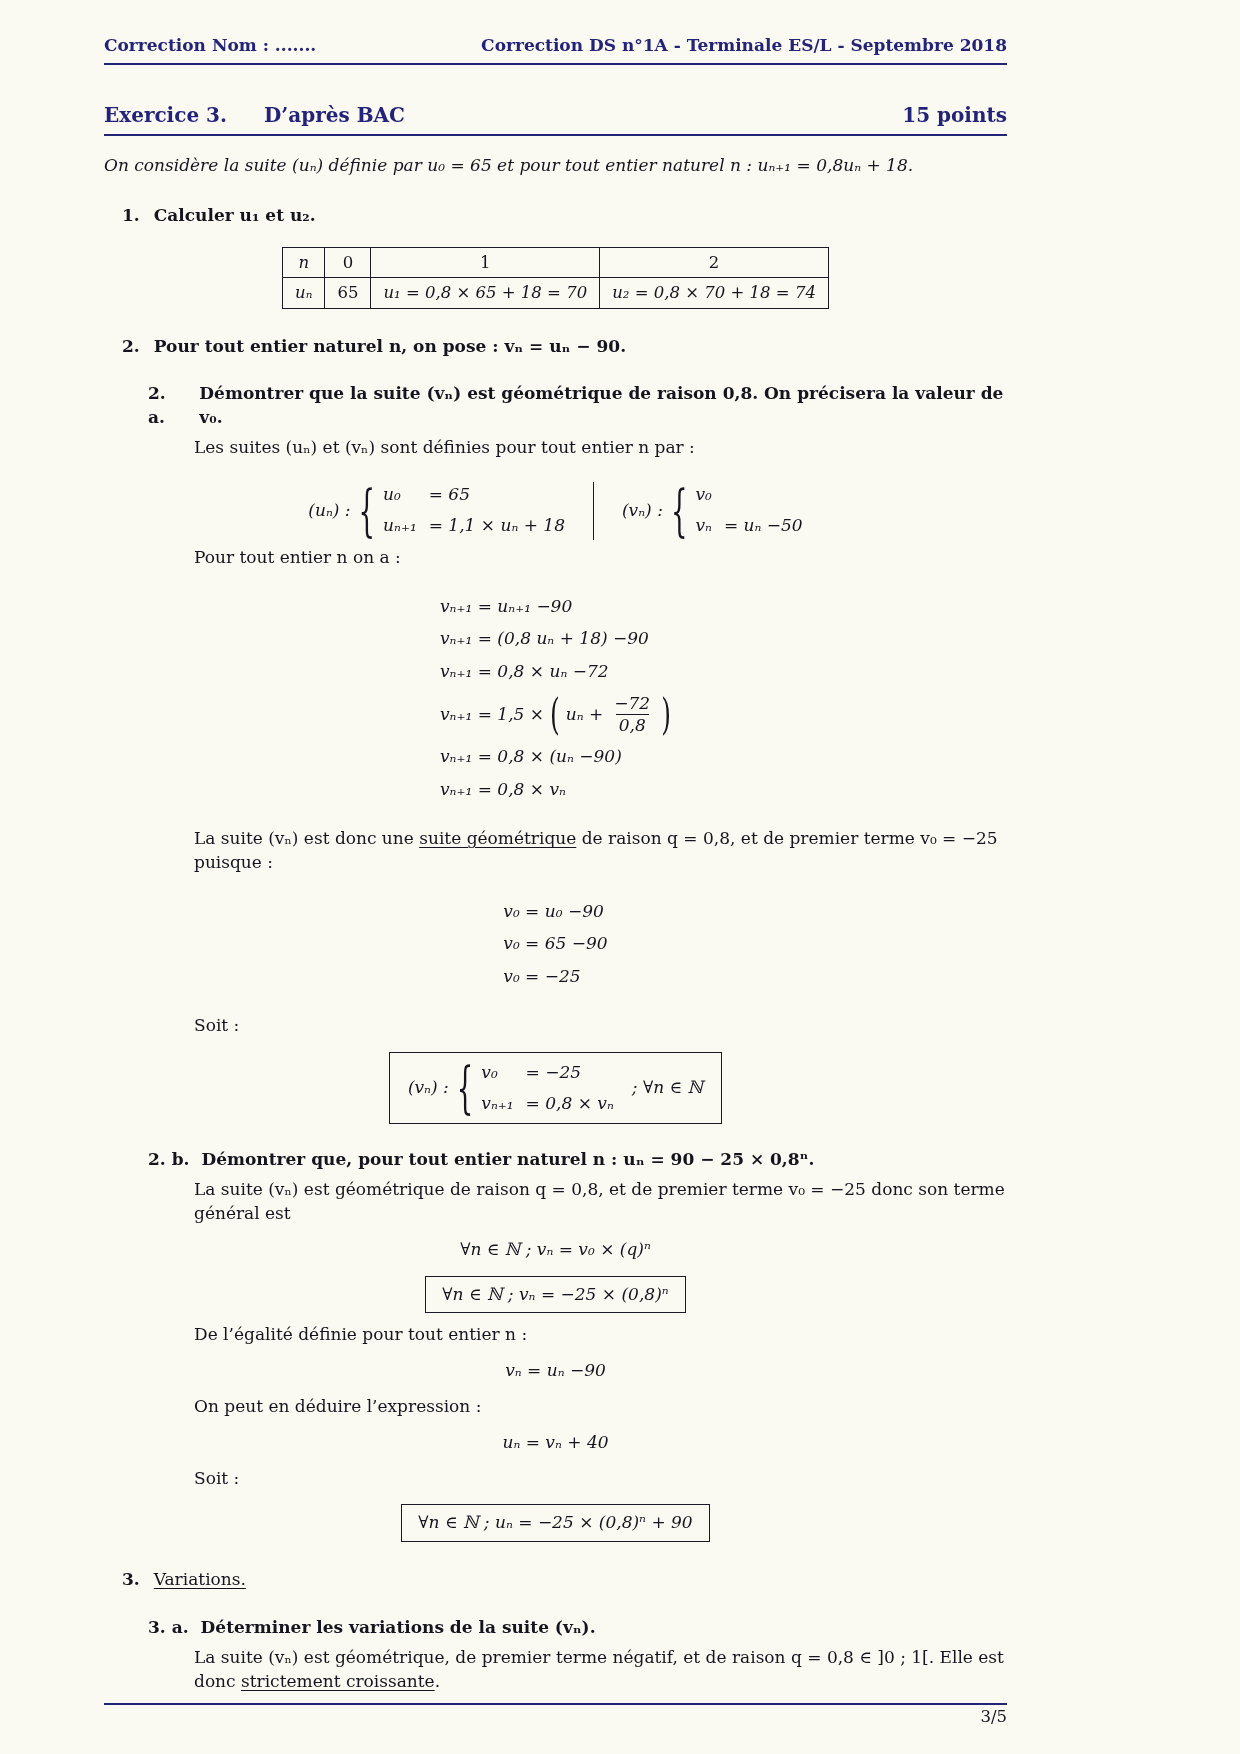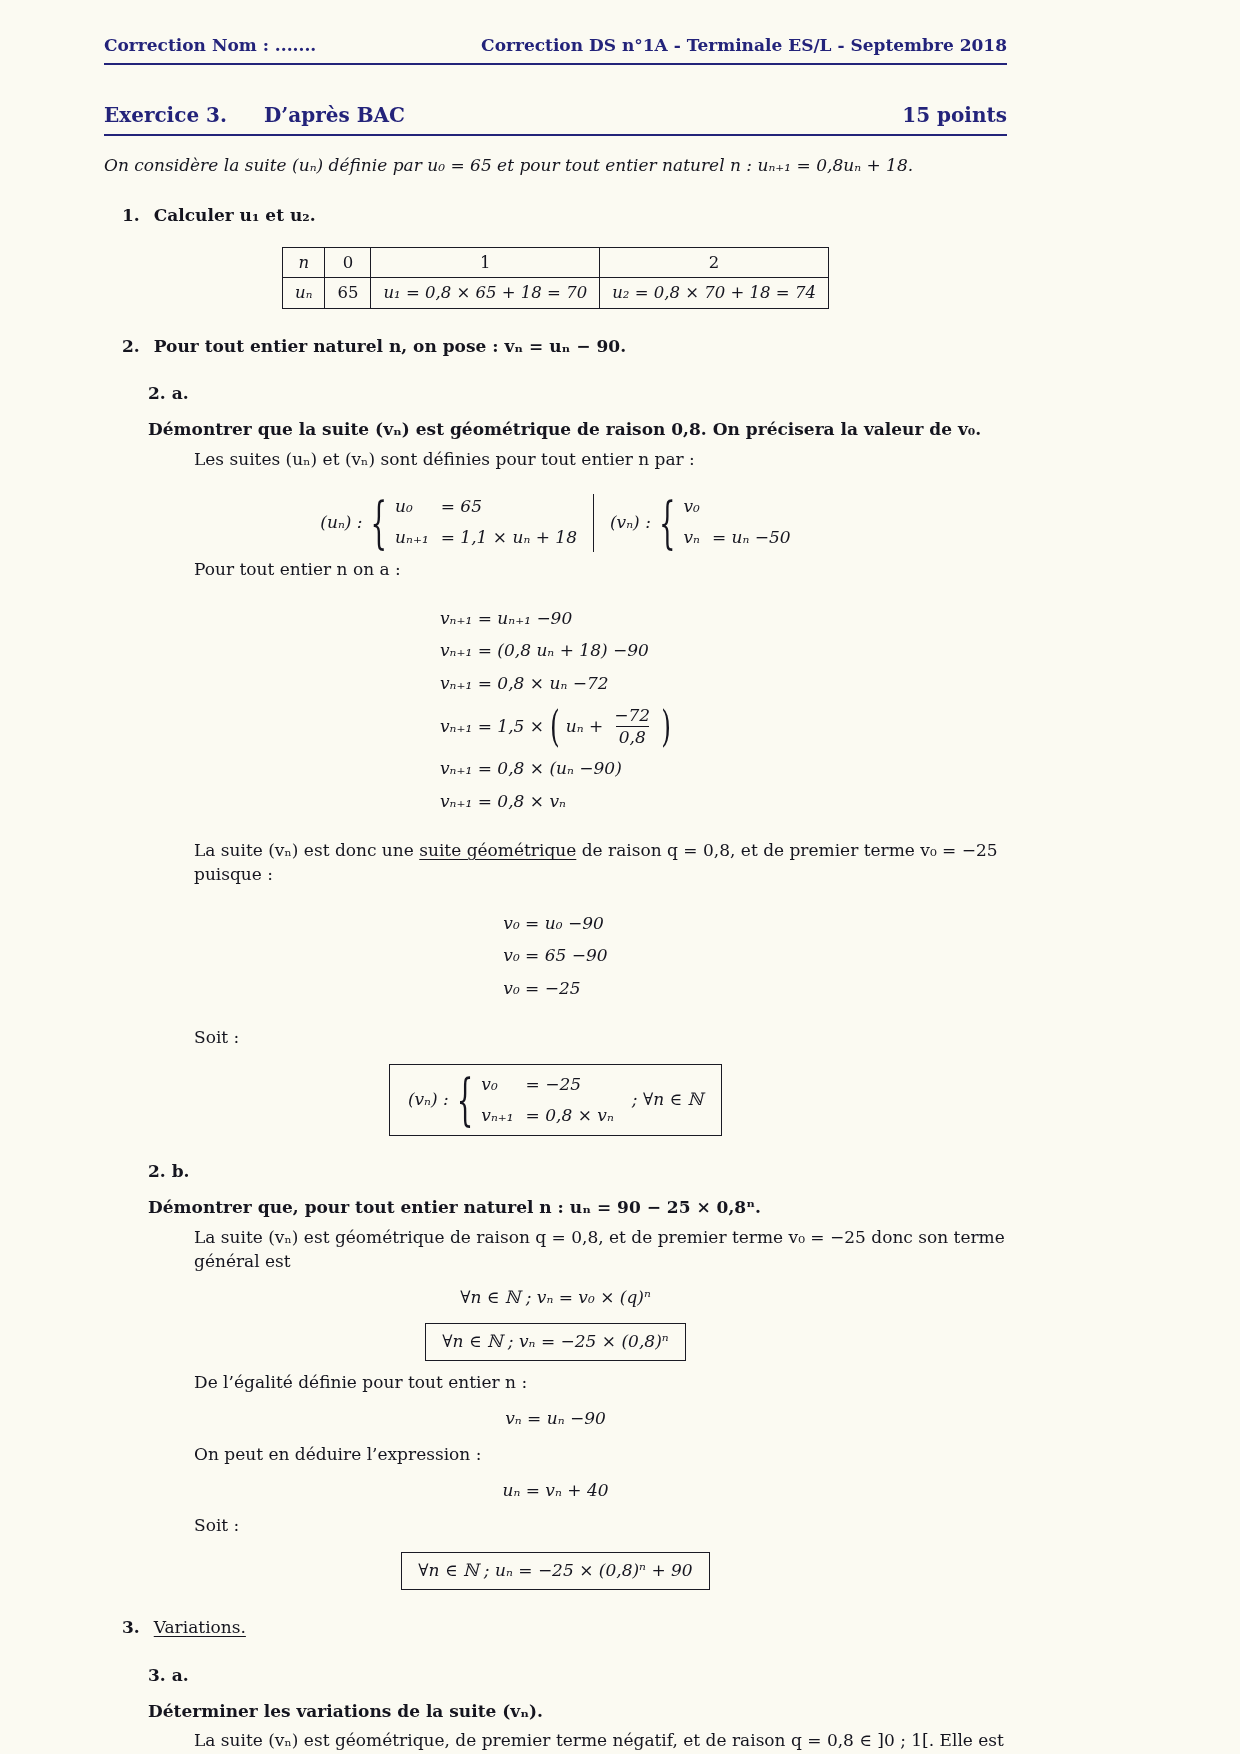--- a/index.html
+++ b/index.html
@@ -22,33 +22,33 @@
   .rule{border:none;border-top:2.5px solid var(--navy);height:0;margin-top:5px;}
   .rule.thin{border-top-width:2px;}
 
   .doc-header{display:flex;justify-content:space-between;font-weight:bold;font-size:17px;color:var(--navy);}
   .title-row{display:flex;justify-content:space-between;align-items:center;margin-top:36px;font-size:20px;font-weight:bold;color:var(--navy);}
   .t-src{margin-left:30px;}
 
   .intro{margin:18px 0 0;font-style:italic;font-size:17px;}
 
   .q-l1{margin-top:26px;margin-left:18px;display:flex;gap:14px;font-weight:bold;}
-  .q-l2{margin-top:24px;margin-left:44px;display:flex;gap:12px;font-weight:bold;flex-direction:column;}
+  .q-l2{margin-top:24px;margin-left:44px;display:flex;gap:12px;font-weight:bold;}
   .body-ind{margin:4px 0 0 90px;}
   p.body-ind{margin-top:6px;}
 
   table.values-table{margin:20px auto 4px;border-collapse:collapse;font-size:16.5px;}
   table.values-table td{border:1.4px solid var(--border);padding:3px 12px;text-align:center;}
   table.values-table td.c-narrow{min-width:42px;}
   table.values-table td.c-wide1{min-width:198px;}
   table.values-table td.c-wide2{min-width:192px;}
   .math{font-style:italic;}
   .ul{text-decoration:underline;text-underline-offset:3px;}
 
-  .systems{display:flex;justify-content:center;align-items:center;gap:16px;margin:22px 0 6px;}
+  .systems{display:flex;justify-content:center;align-items:center;gap:28px;margin:22px 0 6px;}
   .system{display:flex;align-items:center;gap:8px;}
   .sys-label{white-space:nowrap;}
   .brace{display:inline-block;font-size:26px;line-height:1;transform:scaleY(2.15);transform-origin:center;font-family:"DejaVu Serif",serif;}
   .sys-rows{display:grid;grid-template-columns:max-content max-content;column-gap:12px;row-gap:7px;text-align:left;}
   .sys-sep{border-left:1.3px solid var(--border);height:58px;}
 
   .eq-center{text-align:center;margin:16px 0;}
   .eq-lines{display:inline-block;text-align:left;}
   .eq-line{margin:9px 0;}
   .eq-frac-line{display:flex;align-items:center;gap:6px;margin:6px 0;}

